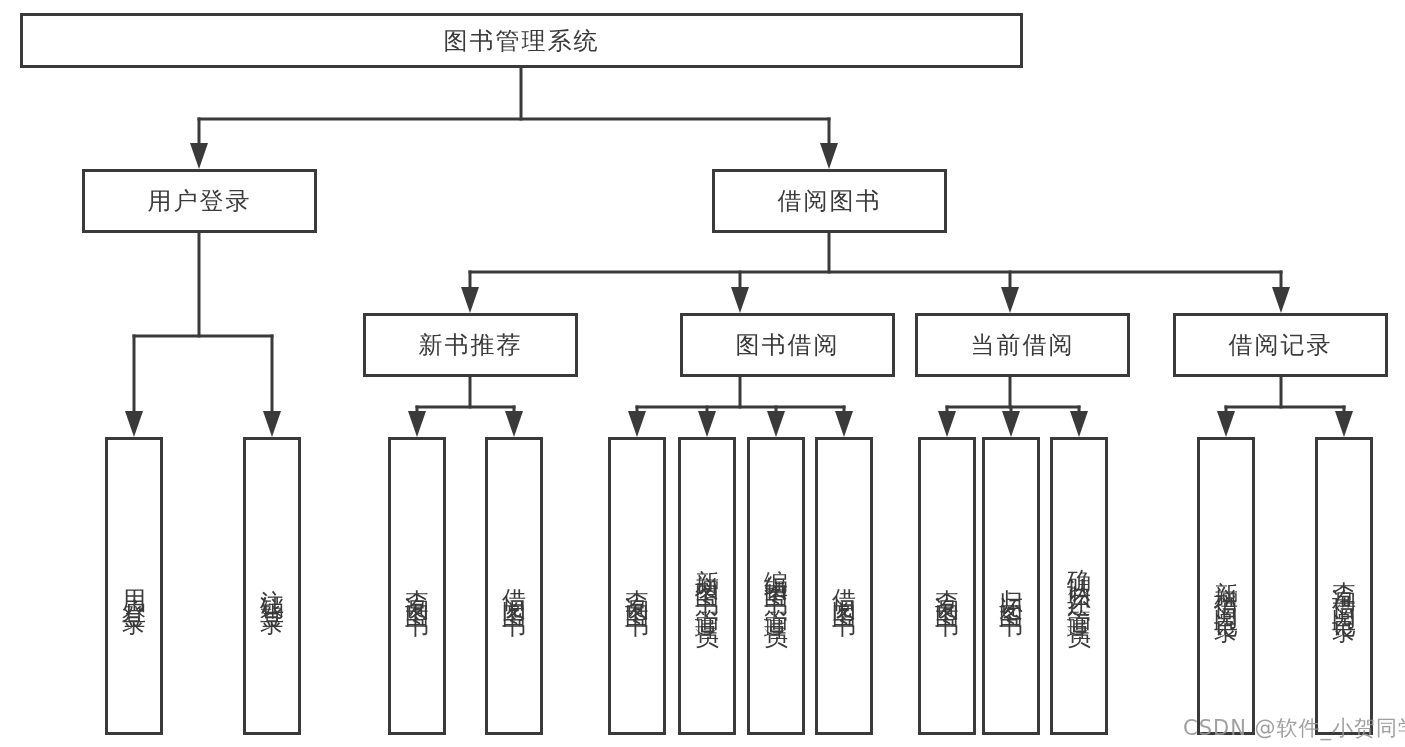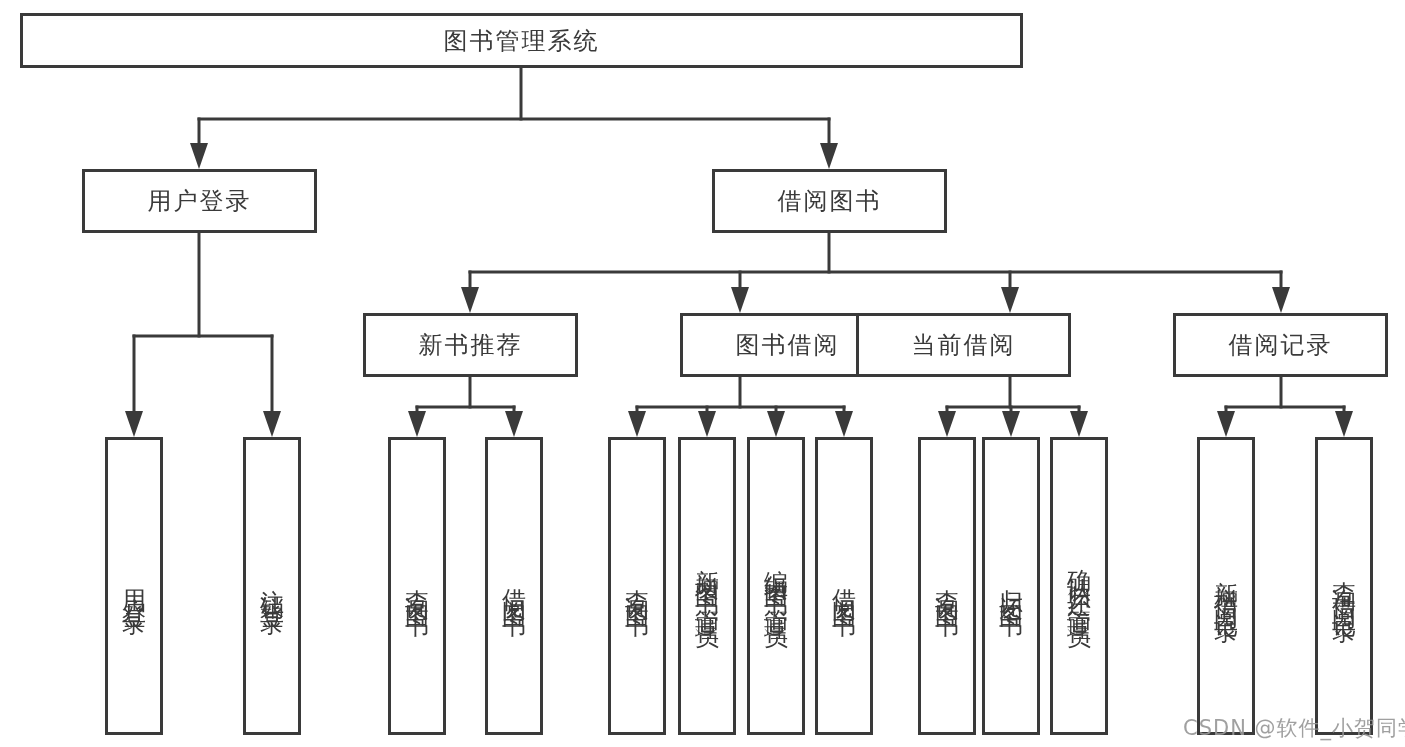--- a/index.html
+++ b/index.html
@@ -151,21 +151,21 @@
   <div class="node l2-node" style="left:712px;">
     <span class="hlabel">借阅图书</span>
   </div>
 
   <div class="node l3-node" style="left:363px;">
     <span class="hlabel">新书推荐</span>
   </div>
   <div class="node l3-node" style="left:638px;margin-left:42px;">
     <span class="hlabel">图书借阅</span>
   </div>
-  <div class="node l3-node" style="left:856px;">
+  <div class="node l3-node" style="left:915px;">
     <span class="hlabel">当前借阅</span>
   </div>
   <div class="node l3-node" style="left:1173px;">
     <span class="hlabel">借阅记录</span>
   </div>
 
   <div class="node leaf" style="left:105px;">
     <span class="vlabel">用户登录</span>
   </div>
   <div class="node leaf" style="left:243px;">

